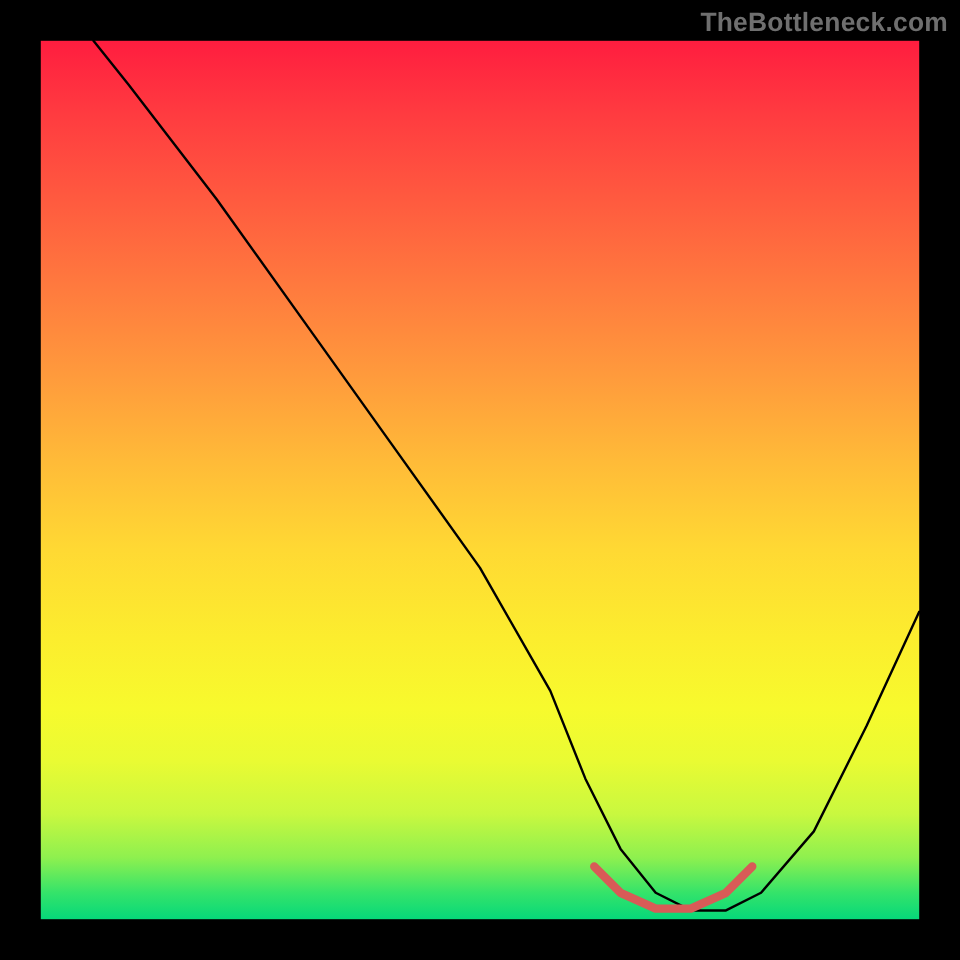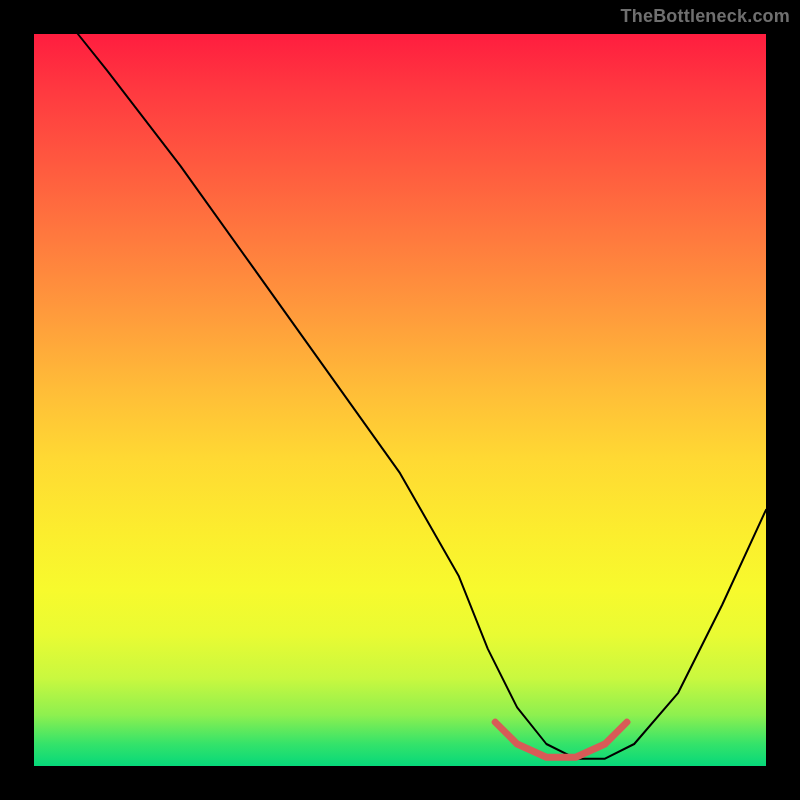--- a/index.html
+++ b/index.html
@@ -40,21 +40,21 @@
       #8ef04f 93%,
       #34e36a 97%,
       #06d87a 100%
     );
   }
   .watermark {
     position: absolute;
     top: 6px;
     right: 10px;
     font-family: Arial, Helvetica, sans-serif;
-    font-size: 18px;
+    font-size: 22px;
     font-weight: 600;
     color: #6f6f6f;
     letter-spacing: 0.2px;
   }
   svg.overlay {
     position: absolute;
     left: 0;
     top: 0;
     width: 732px;
     height: 732px;

